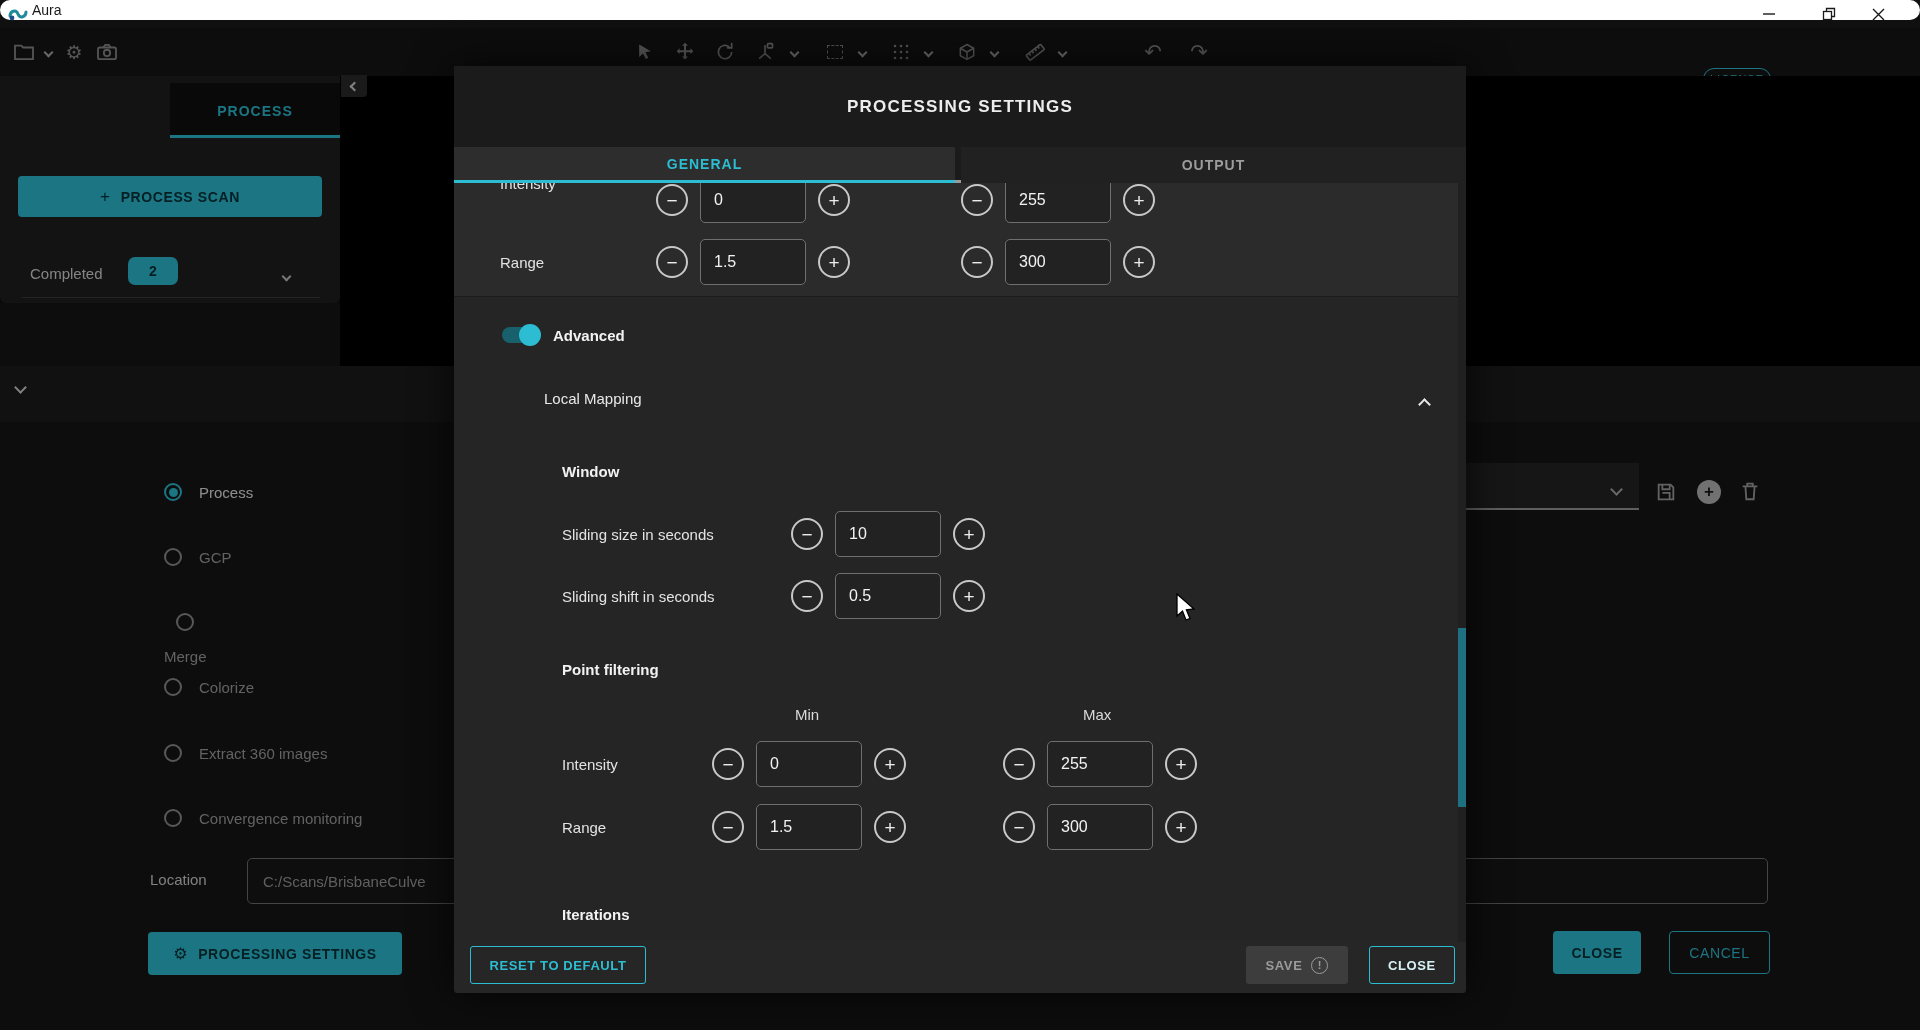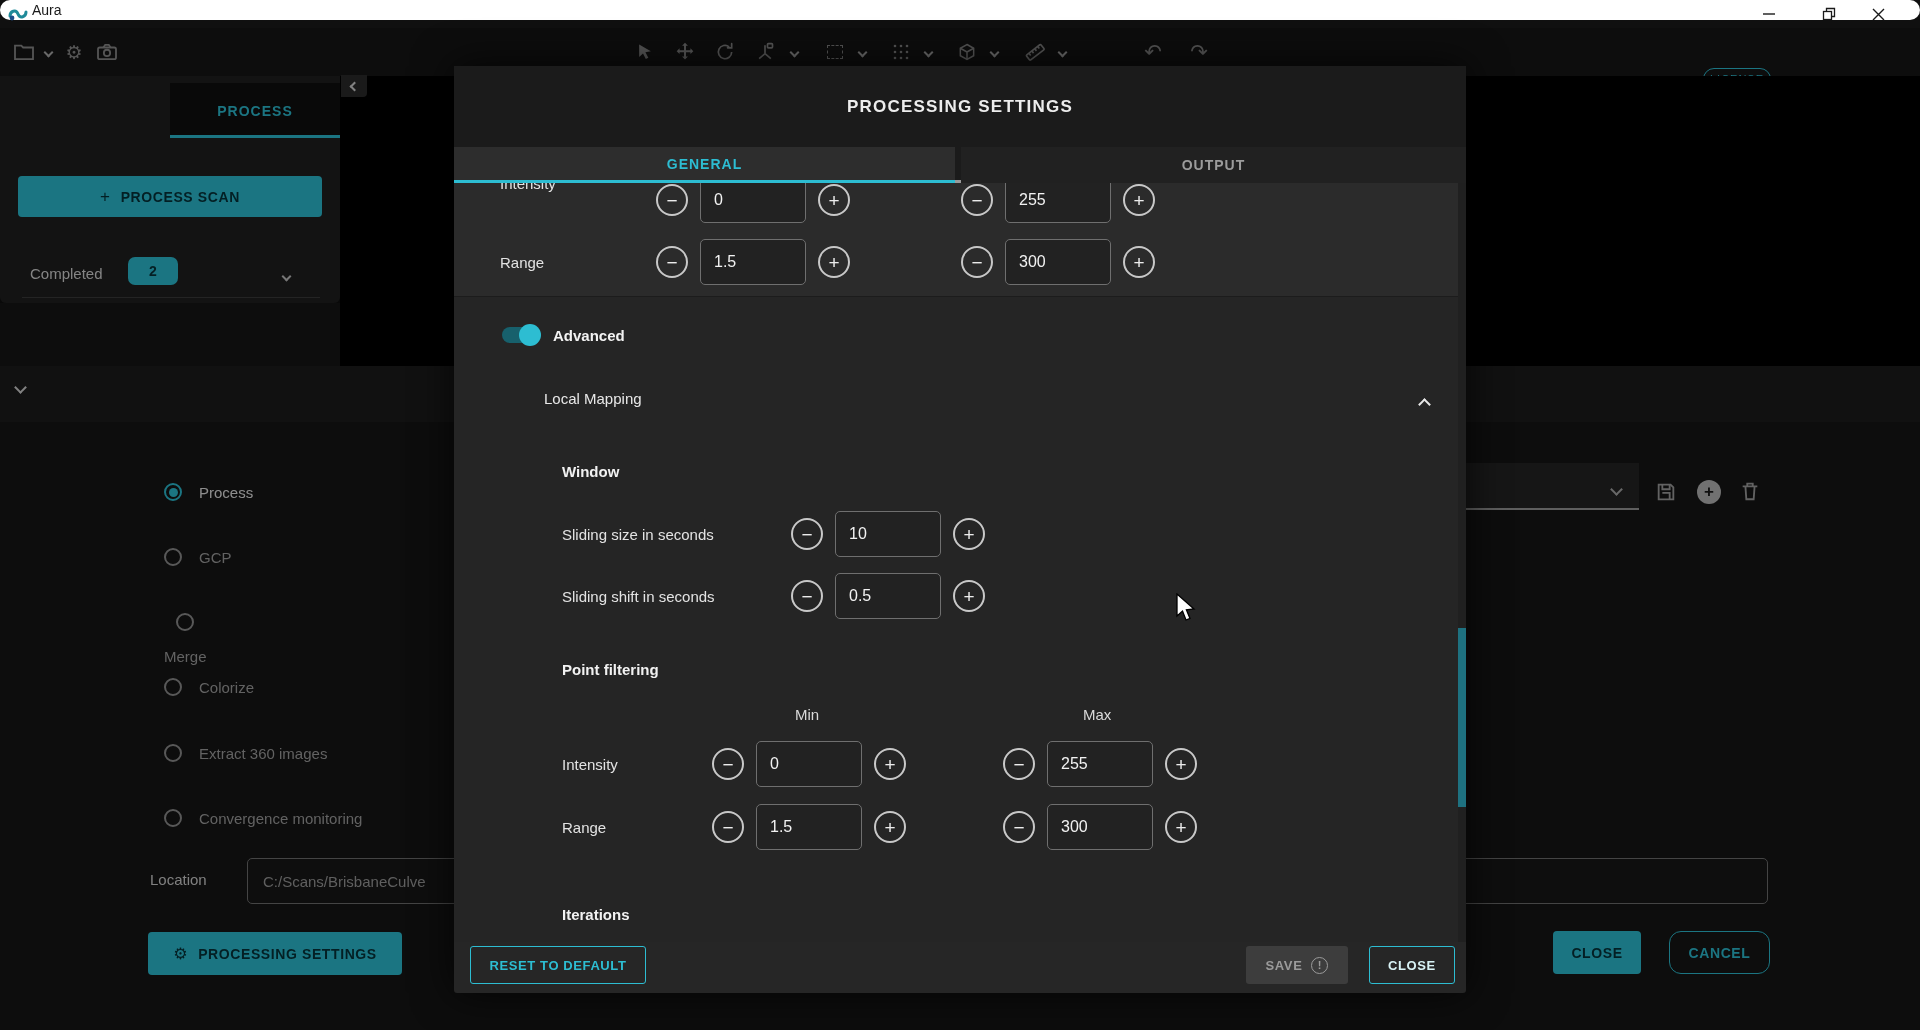--- a/index.html
+++ b/index.html
@@ -41,22 +41,22 @@
   .bottom-panel { left:0; top:422px; width:1920px; height:608px; background:#151515; }
 
   .sidetab { position:absolute; top:83px; height:55px; display:flex; align-items:center;
     justify-content:center; font-size:14px; font-weight:bold; letter-spacing:1px; }
   .sidetab.inactive { color:#9a9a9a; }
   .sidetab.active { color:#2dbdd2; background:#0f0f0f; }
   .sidetab-underline { left:170px; top:135px; width:170px; height:3px; background:#2dbdd2; }
 
   .teal-btn { background:#2dbdd2; border-radius:4px; color:#06333a; font-weight:bold;
     display:flex; align-items:center; justify-content:center; letter-spacing:0.6px; }
-  .outline-teal-btn { background:transparent; border:1px solid #2dbdd2; border-radius:12px;
-    color:#2dbdd2; font-weight:bold; display:flex; align-items:center; justify-content:center;
+  .outline-teal-btn { background:transparent; border:1px solid #2dbdd2; border-radius:4px;
+    color:#2dbdd2; font-weight:normal; display:flex; align-items:center; justify-content:center;
     letter-spacing:0.6px; }
 
   .badge { left:128px; top:257px; width:50px; height:28px; background:#2dbdd2; border-radius:7px;
     color:#08343b; font-size:14px; font-weight:bold; display:flex; align-items:center; justify-content:center; }
 
   .step-row { position:absolute; left:164px; display:flex; align-items:center; gap:17px; }
   .radio { width:18px; height:18px; border:2px solid #8f8f8f; border-radius:50%; flex:0 0 auto;
     display:flex; align-items:center; justify-content:center; }
   .radio.sel { border-color:#2dbdd2; }
   .radio.sel::after { content:""; width:9px; height:9px; border-radius:50%; background:#2dbdd2; }

